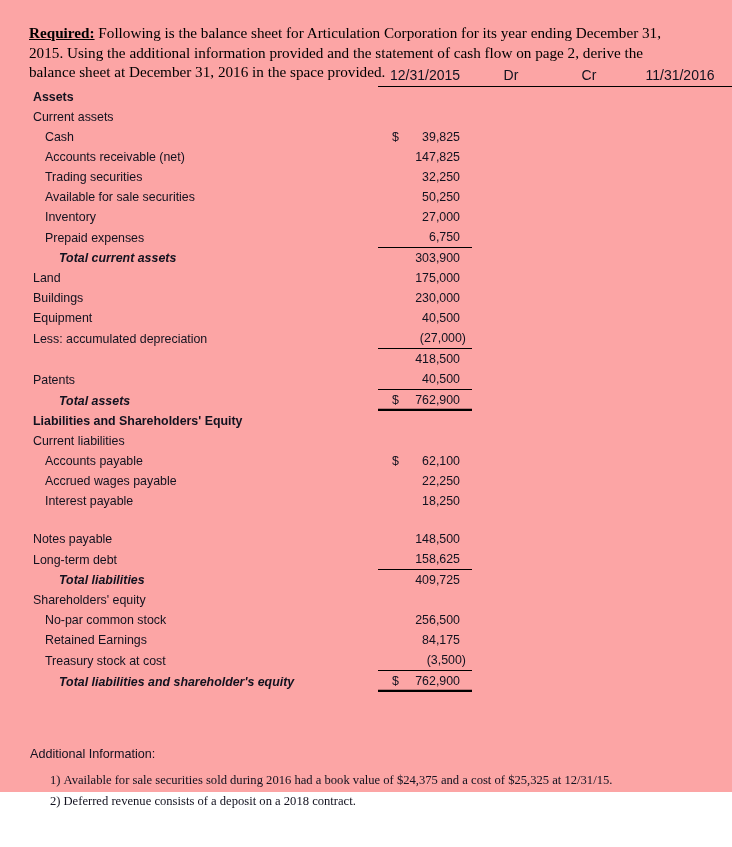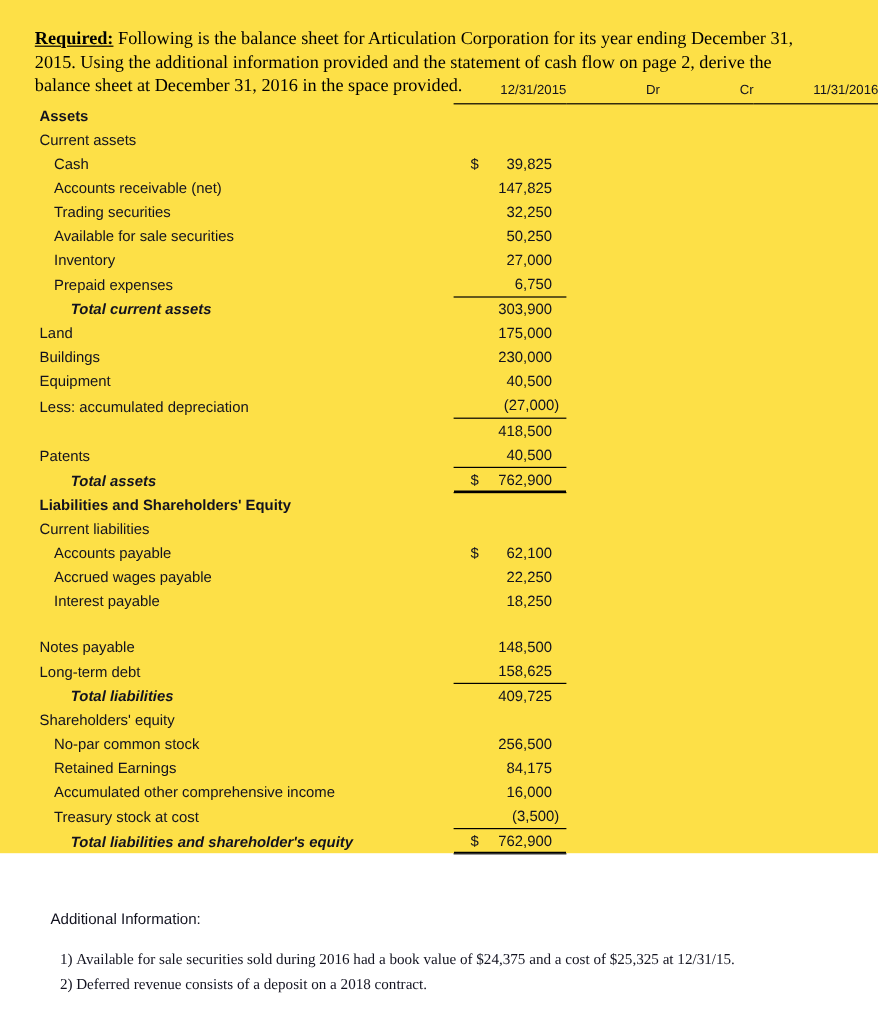--- a/index.html
+++ b/index.html
@@ -10,22 +10,22 @@
   body {
     width: 732px;
     height: 847px;
     overflow: hidden;
     font-family: "Liberation Sans", sans-serif;
     color: #12121f;
   }
   #page {
     position: relative;
     width: 732px;
-    height: 711px;
-    background: #fde047;
+    height: 792px;
+    background: #fca5a5;
   }
 
   
   .intro {
     position: absolute;
     left: 29px;
     top: 8px;
     width: 660px;
     font-family: "Liberation Serif", serif;
     font-size: 15.2px;
@@ -57,24 +57,24 @@
 
   
   .c-label { width: 378px; }
   .c-cur   { width: 94px;  }
   .c-dr    { width: 78px;  }
   .c-cr    { width: 78px;  }
   .c-next  { width: 104px; }
 
   
   .hdr td {
-    text-align: right;
+    text-align: center;
     height: 22px;
     line-height: 22px;
-    font-size: 11px;
+    font-size: 14px;
   }
   .hdr td.rule {
     border-bottom: 1.4px solid #000;
   }
 
   
   .val {
     text-align: right;
     padding-right: 12px !important;
     font-variant-numeric: tabular-nums;
@@ -107,21 +107,21 @@
   .addl {
     position: absolute;
     left: 30px;
     top: 744px;
     width: 680px;
     font-family: "Liberation Sans", sans-serif;
     font-size: 12.6px;
     line-height: 21px;
     color: #12121f;
   }
-  .addl .ai-title { margin: 12px; }
+  .addl .ai-title { margin: 0; }
   .addl ol {
     list-style: none;
     margin: 5px;
     padding: 0;
     font-family: Liberation Serif, serif;
   }
   .addl li {
     padding-left: 33px;
     text-indent: -18px;
     margin: 0;
@@ -343,27 +343,20 @@
           <td class="val"></td>
         </tr>
         <tr>
           <td class="lv1">Retained Earnings</td>
           <td class="val">84,175</td>
           <td class="val"></td>
           <td class="val"></td>
           <td class="val"></td>
         </tr>
         <tr>
-          <td class="lv1">Accumulated other comprehensive income</td>
-          <td class="val">16,000</td>
-          <td class="val"></td>
-          <td class="val"></td>
-          <td class="val"></td>
-        </tr>
-        <tr>
           <td class="lv1">Treasury stock at cost</td>
           <td class="val neg">(3,500)</td>
           <td class="val"></td>
           <td class="val"></td>
           <td class="val"></td>
         </tr>
         <tr>
           <td class="lv2 bold">Total liabilities and shareholder's equity</td>
           <td class="val dollar r-top r-double"><span class="sgn">$</span>762,900</td>
           <td class="val"></td>

